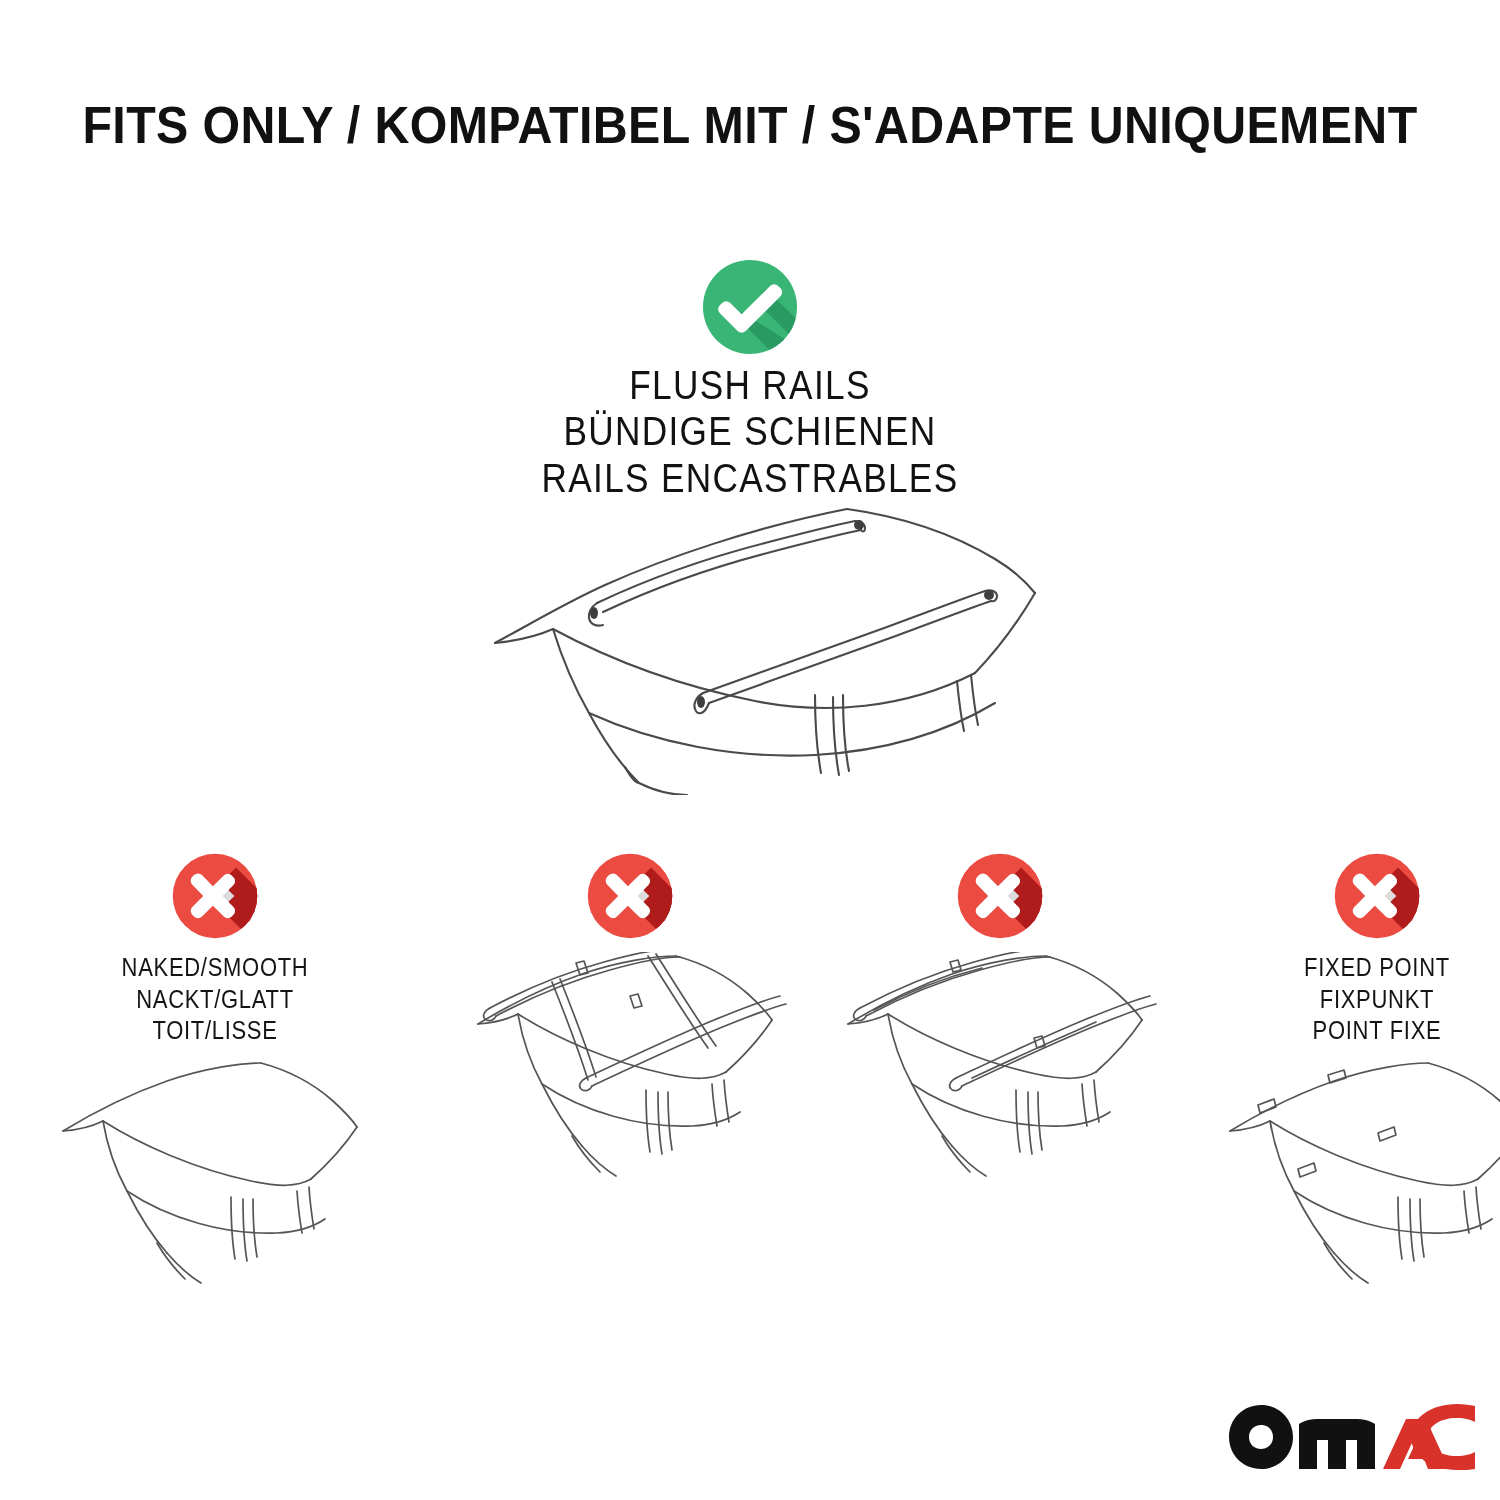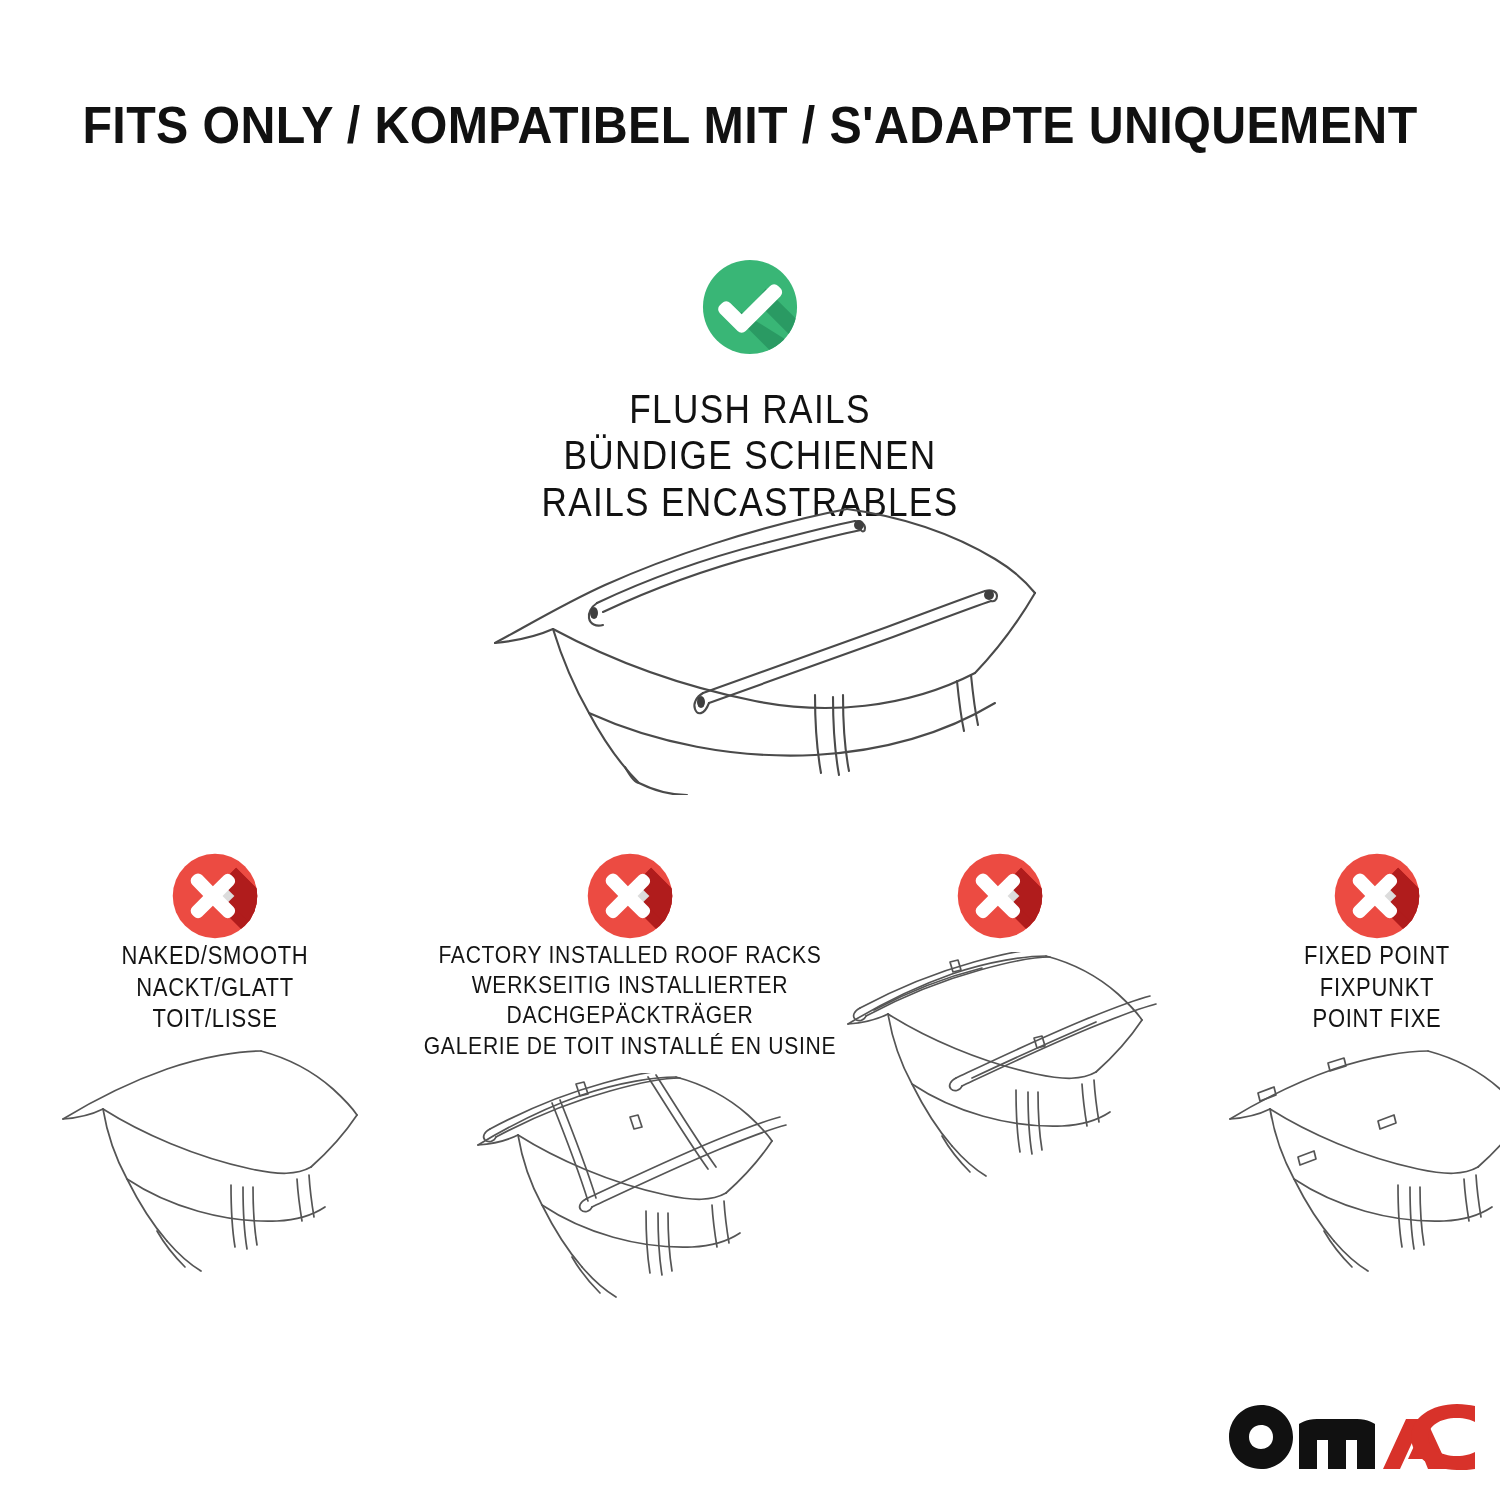--- a/index.html
+++ b/index.html
@@ -49,21 +49,21 @@
     margin: 0 auto;
     position: relative;
   }
   .badge-x {
     width: 88px;
     height: 88px;
     margin: 0 auto;
     position: relative;
   }
   .hero-text {
-    margin-top: 30px;
+    margin-top: 6px;
   }
   .hero-line {
     font-family: "Liberation Sans", sans-serif;
     font-weight: 400;
     font-size: 40px;
     letter-spacing: 1.5px;
     color: #121212;
     line-height: 1.16;
     transform: scaleX(0.88);
   }
@@ -89,20 +89,21 @@
     position: absolute;
     top: 0;
     text-align: center;
   }
   .col-0 { left: 35px;   width: 360px; }
   .col-1 { left: 395px;  width: 470px; }
   .col-2 { left: 830px;  width: 340px; }
   .col-3 { left: 1212px; width: 330px; }
 
   .col-label {
+    margin-top: 12px;
   }
   .col-line {
     font-family: "Liberation Sans", sans-serif;
     font-weight: 400;
     font-size: 25px;
     letter-spacing: 0.8px;
     color: #141414;
     line-height: 1.26;
     transform: scaleX(0.88);
     white-space: nowrap;
@@ -258,26 +259,20 @@
           <path d="M50 42 L42 50 L100 108 L118 90 Z" fill="#b01c1c"></path>
           <path d="M58 34 L118 94 L118 62 L74 18 Z" fill="#b01c1c"></path>
           <path d="M50 42 L74 18 L118 62 L118 108 Z" fill="#b01c1c"></path>
         </g>
         <g clip-path="url(#xclip1)">
           <path d="M50 44 L64 58 L72 50 L58 36 Z" fill="#dcdcdc"></path>
         </g>
         <path d="M35.2 26.2 a6.4 6.4 0 0 0 -9 0 l-2 2 a6.4 6.4 0 0 0 0 9 L36.6 50 L24.2 62.4 a6.4 6.4 0 0 0 0 9 l2 2 a6.4 6.4 0 0 0 9 0 L47.6 61 L60 73.4 a6.4 6.4 0 0 0 9 0 l2 -2 a6.4 6.4 0 0 0 0 -9 L58.6 50 L71 37.6 a6.4 6.4 0 0 0 0 -9 l-2 -2 a6.4 6.4 0 0 0 -9 0 L47.6 39 Z" fill="#ffffff"></path>
       </svg>
     </div>
-    <div class="col-label">
-      <div class="col-line">FACTORY INSTALLED ROOF RACKS</div>
-      <div class="col-line">WERKSEITIG INSTALLIERTER</div>
-      <div class="col-line">DACHGEPÄCKTRÄGER</div>
-      <div class="col-line">GALERIE DE TOIT INSTALLÉ EN USINE</div>
-    </div>
     <div class="roof-illu">
       <svg width="340" height="230" viewBox="0 0 340 230">
         <g fill="none" stroke="#555555" stroke-width="1.7" stroke-linecap="round" stroke-linejoin="round">
 
           <path d="M18 72 C46 55 82 36 122 22 C160 9 196 4 216 4"></path>
           <path d="M216 4 C246 12 270 26 288 42 C300 53 308 62 312 68"></path>
           <path d="M312 68 C300 86 284 104 266 120"></path>
           <path d="M18 72 C32 71 46 68 58 62"></path>
           <path d="M58 62 C62 86 70 110 82 132 C94 156 108 178 122 194"></path>
           <path d="M58 62 C96 86 150 110 206 122 C234 128 252 128 266 120"></path>

